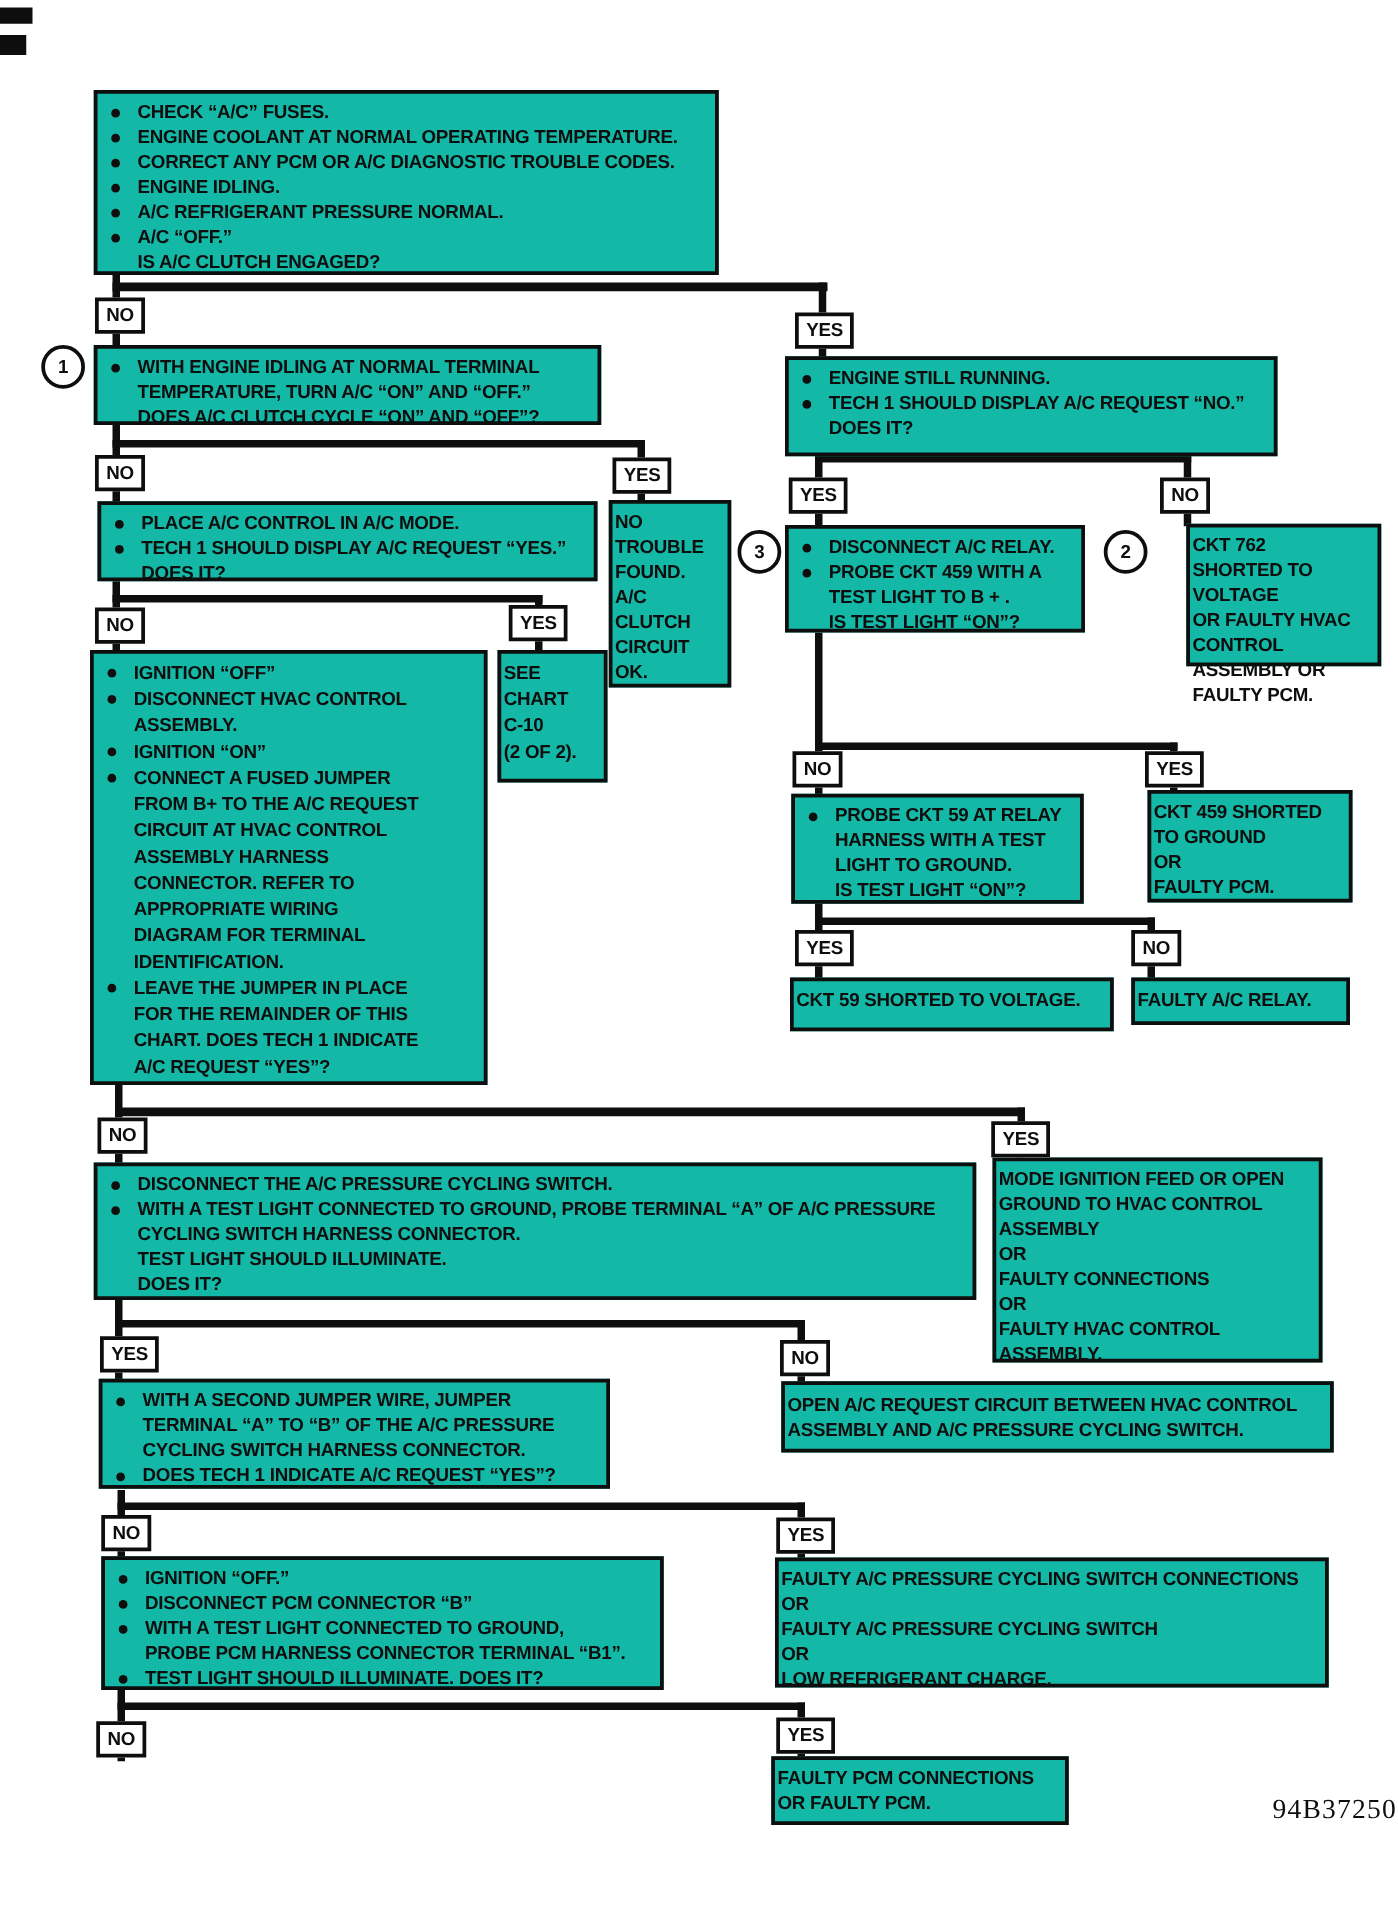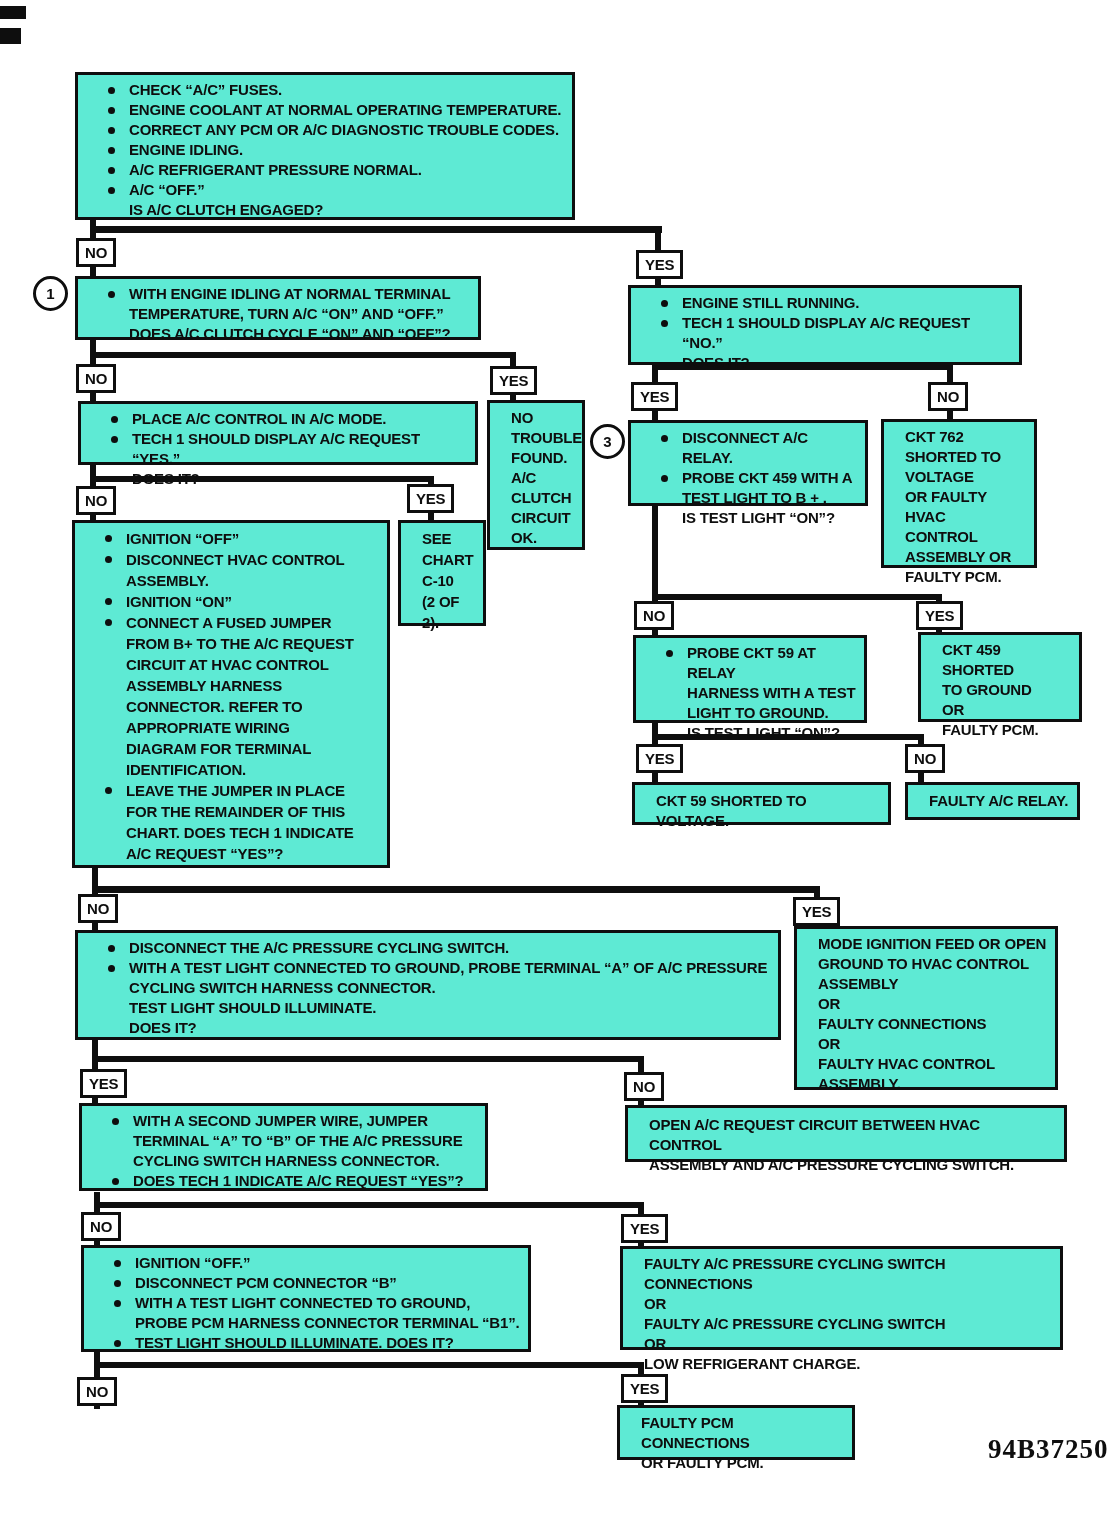--- a/index.html
+++ b/index.html
@@ -1,32 +1,32 @@
 <!DOCTYPE html>
 <html><head>
 <meta charset="utf-8">
 <style>
   html,body{margin:0;padding:0;background:#fff;}
   #page{position:relative;width:1118px;height:1534px;background:#ffffff;
         font-family:"Liberation Sans", sans-serif;color:#0e0e0e;overflow:hidden;}
   .cl{position:absolute;background:#0e0e0e;z-index:1;}
-  .box{position:absolute;border:3px solid #0e0e0e;background:#5eead4;box-sizing:border-box;
-       padding:5px 8px 4px 19px;z-index:2;}
+  .box{position:absolute;border:3px solid #0e0e0e;background:#14b8a6;box-sizing:border-box;
+       padding:5px 8px 4px 0;z-index:2;}
   .ln{position:relative;white-space:pre-line;font-size:15px;font-weight:700;
       line-height:20px;letter-spacing:-0.2px;padding-left:32px;}
   .tall .ln{line-height:21px;}
   .ln.bu::before{content:"";position:absolute;left:11px;top:7px;width:7px;height:7px;
       border-radius:50%;background:#0e0e0e;}
   .ln.plain{padding-left:2px;}
   .tag{position:absolute;border:3px solid #0e0e0e;background:#fff;z-index:3;
        font-size:15px;font-weight:700;letter-spacing:-0.2px;padding:4px 6px;line-height:1;}
   .circ{position:absolute;border:3px solid #0e0e0e;border-radius:50%;background:#fff;z-index:2;
         width:29px;height:29px;text-align:center;line-height:29px;font-size:15px;font-weight:700;}
-  .figcode{position:absolute;left:988px;top:1434px;z-index:2;
-           font-family:"Liberation Serif", serif;font-weight:700;font-size:27px;letter-spacing:1px;}
+  .figcode{position:absolute;left:1018px;top:1434px;z-index:2;
+           font-family:"Liberation Serif", serif;font-weight:400;font-size:22px;letter-spacing:1px;}
   .smudge{position:absolute;background:#0e0e0e;z-index:0;}
 </style>
 </head>
 <body>
 
 <div id="page">
 
   <div class="smudge" style="left:0;top:6px;width:26px;height:13px;"></div>
   <div class="smudge" style="left:0;top:28px;width:21px;height:16px;"></div>
 
@@ -132,21 +132,21 @@
 
   <div class="circ" style="left:590px;top:424px;">3</div>
   <div class="box" style="left:628px;top:420px;width:240px;height:86px;">
     <div class="ln bu">DISCONNECT A/C RELAY.</div>
     <div class="ln bu">PROBE CKT 459 WITH A
 TEST LIGHT TO B + .
 IS TEST LIGHT “ON”?</div>
   </div>
 
   <div class="circ" style="left:883px;top:424px;">2</div>
-  <div class="box" style="left:881px;top:419px;width:156px;height:149px;">
+  <div class="box" style="left:949px;top:419px;width:156px;height:114px;">
     <div class="ln plain">CKT 762
 SHORTED TO
 VOLTAGE
 OR FAULTY HVAC
 CONTROL
 ASSEMBLY OR
 FAULTY PCM.</div>
   </div>
 
   <div class="tag" style="left:76px;top:486px;">NO</div>

